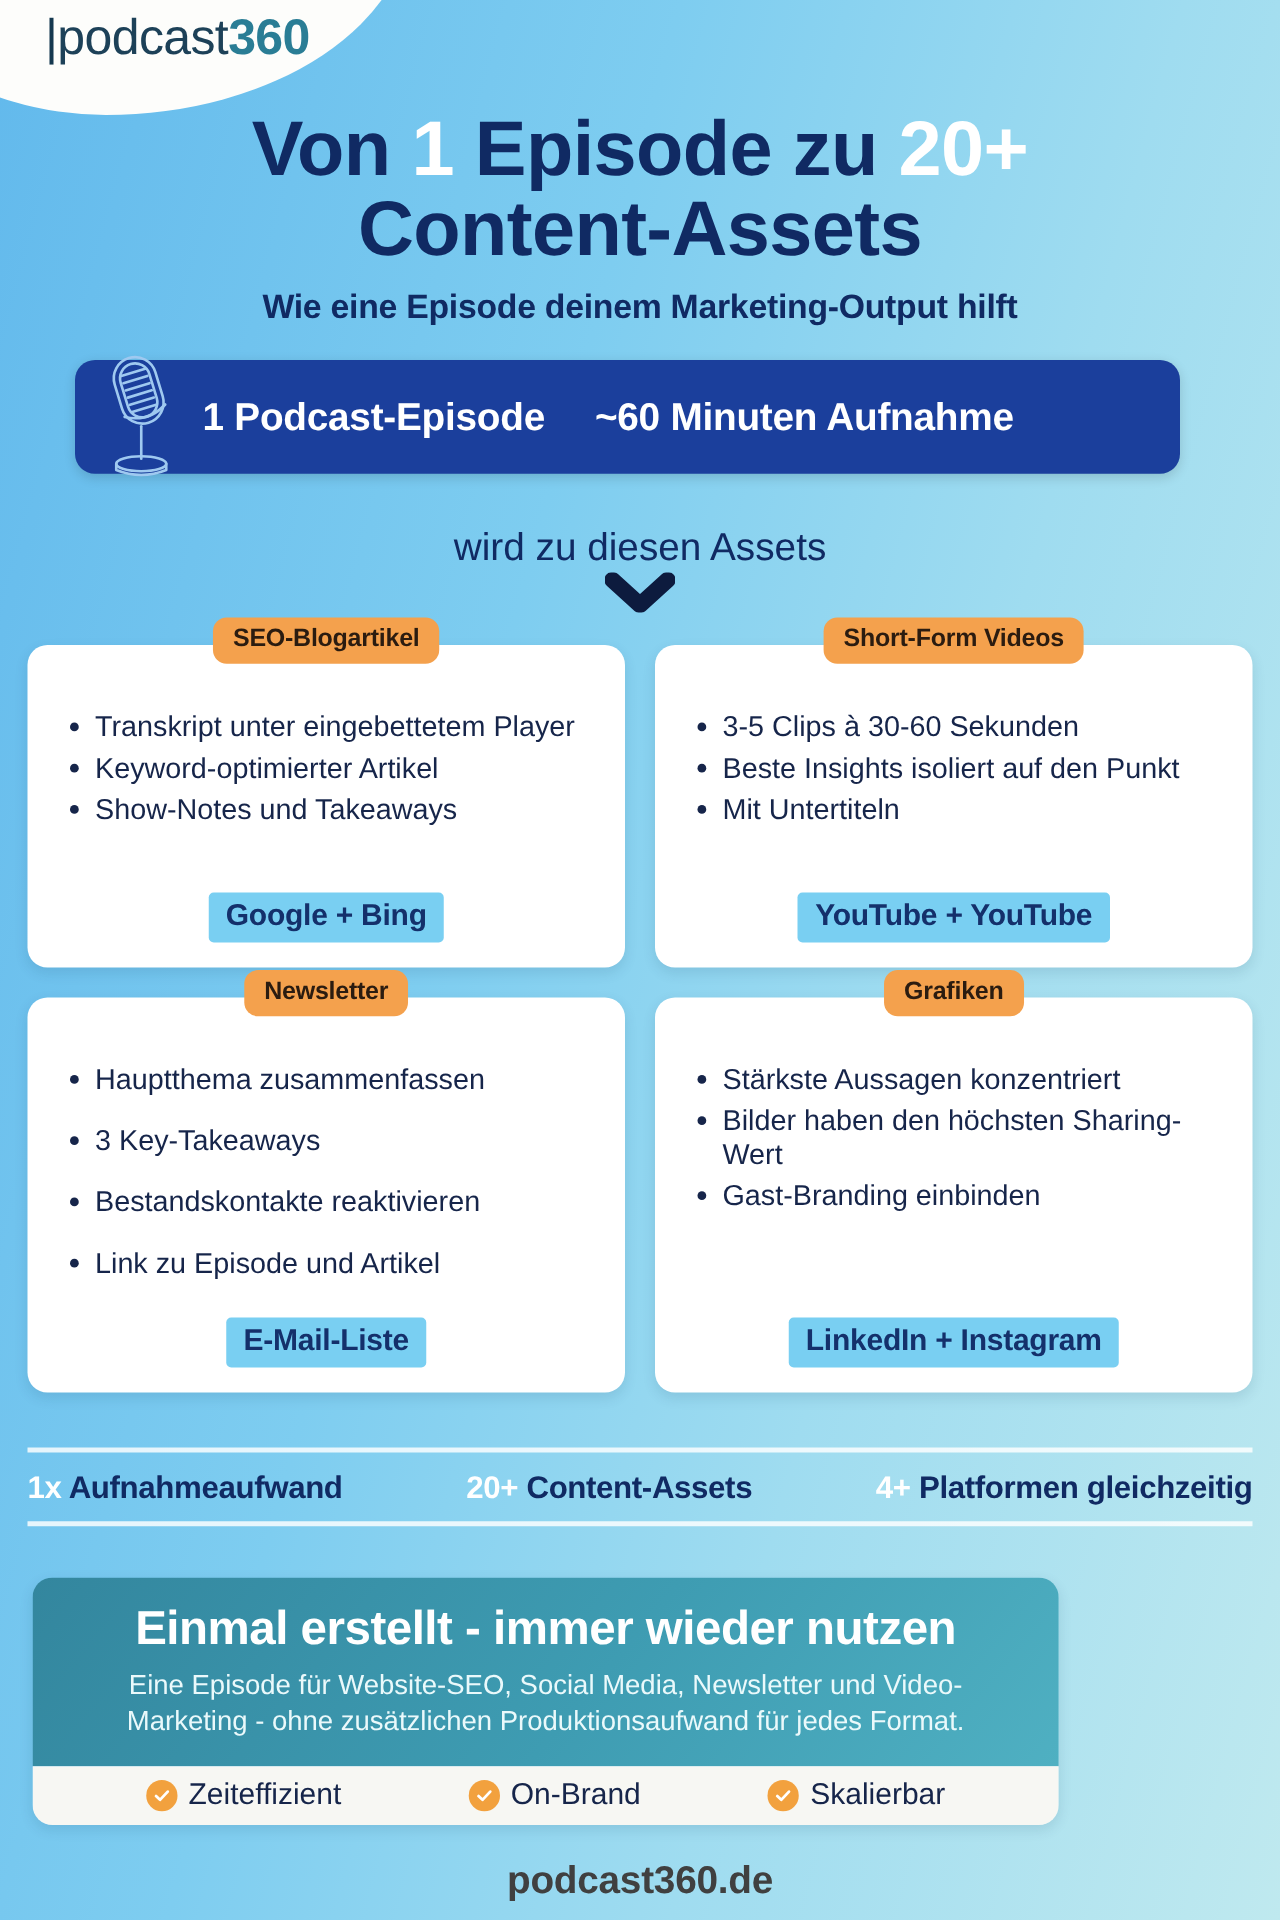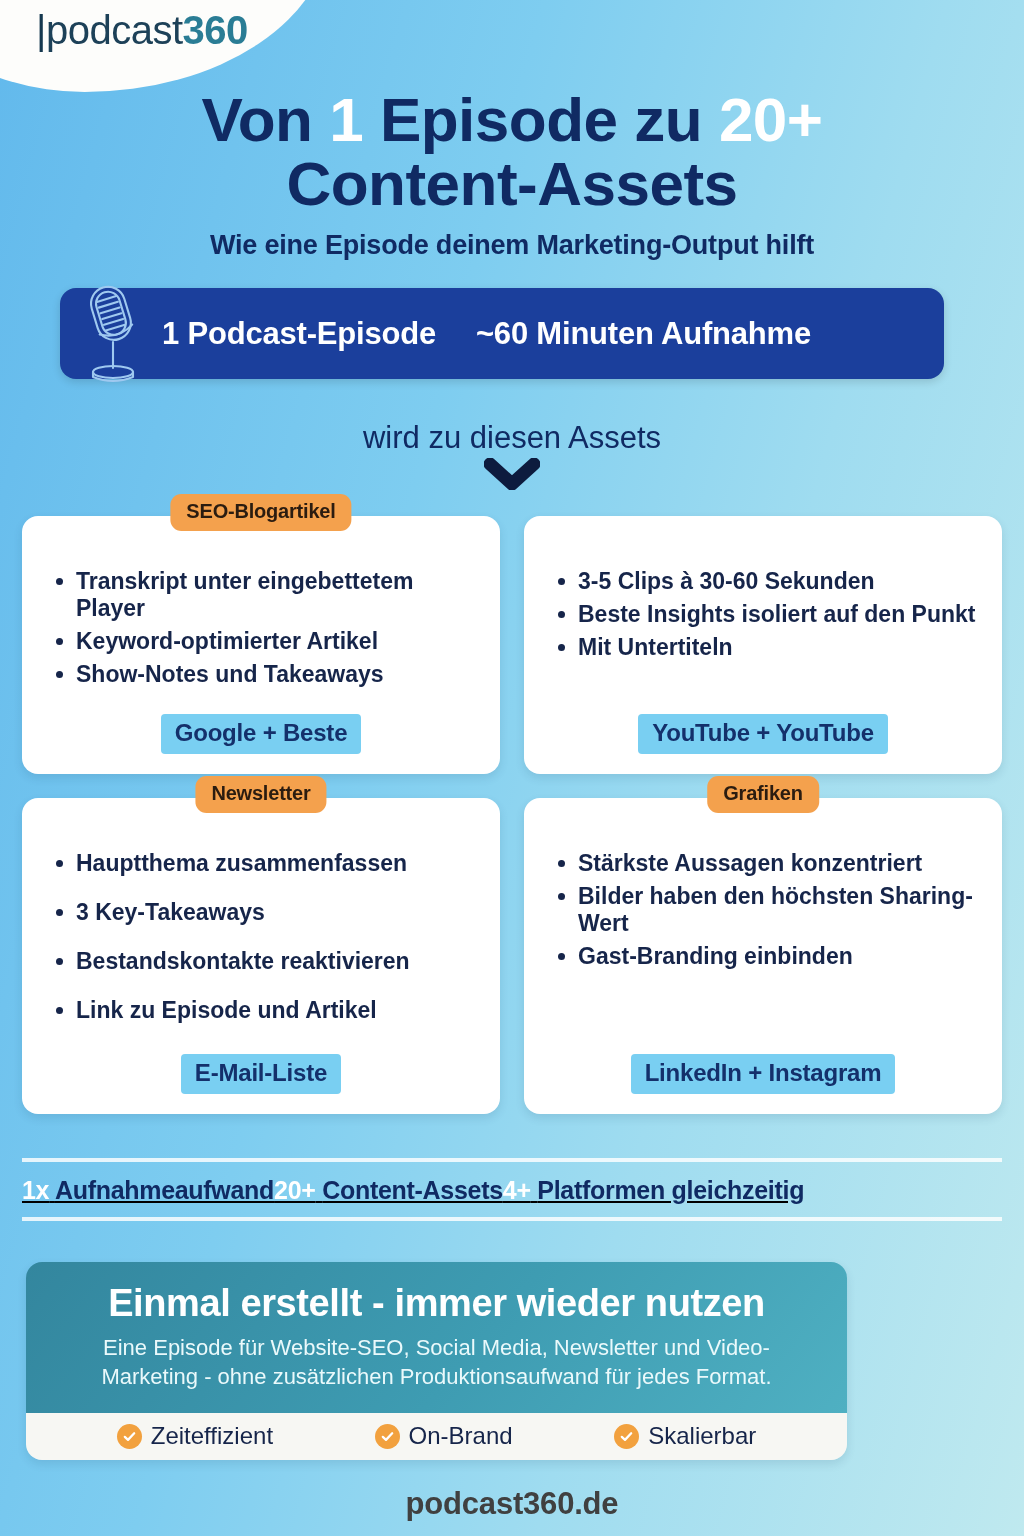--- a/index.html
+++ b/index.html
@@ -78,21 +78,21 @@
 
   .badge{
     position:absolute; top:-22px; left:50%; transform:translateX(-50%);
     background:#f4a14d; color:#2b1c10;
     font-size:20px; font-weight:700; letter-spacing:-0.2px;
     padding:6px 16px 8px 16px; border-radius:11px; white-space:nowrap;
   }
   ul.bullets{ list-style:none; margin:8px 0 0 10px; }
   ul.bullets li{
     position:relative; padding-left:26px; margin-bottom:6px;
-    font-size:23px; line-height:1.17; color:#16254a; font-weight:700;
+    font-size:23px; line-height:1.17; color:#16254a; font-weight:400;
   }
   ul.bullets.spaced li{ margin-bottom:22px; }
   ul.bullets li:before{
     content:""; position:absolute; left:6px; top:10px;
     width:7px; height:7px; border-radius:50%; background:#16254a;
   }
   .platform-wrap{ margin-top:auto; display:flex; justify-content:center; padding-top:8px; }
   .platform{
     background:#79cff2; color:#14306b;
     font-size:24px; font-weight:700; letter-spacing:-0.2px;
@@ -100,21 +100,21 @@
   }
   .card.c3 .platform-wrap{ justify-content:center; }
   .card.c4 .platform-wrap{ padding-top:2px; }
 
   
   .stats{
     position:absolute; top:1158px; left:22px; width:980px; z-index:2;
     border-top:4px solid rgba(255,255,255,.82);
     border-bottom:4px solid rgba(255,255,255,.82);
     padding:14px 0 12px 0;
-    display:flex; align-items:center;text-decoration:underline;
+    display:flex; justify-content:space-between; align-items:center;
   }
   .stat{ font-size:25px; font-weight:700; color:#102a63; letter-spacing:-0.3px; white-space:nowrap;}
   .stat .n{ color:#ffffff; }
 
   
   .cta{
     position:absolute; top:1262px; left:26px; width:821px; z-index:2;
     border-radius:16px; overflow:hidden;
     box-shadow:0 4px 10px rgba(20,60,90,.12);
   }
@@ -192,25 +192,26 @@
 <div class="grid">
 
   <div class="card c1">
     <div class="badge">SEO-Blogartikel</div>
     <ul class="bullets">
       <li>Transkript unter eingebettetem Player</li>
       <li>Keyword-optimierter Artikel</li>
       <li>Show-Notes und Takeaways</li>
     </ul>
     <div class="platform-wrap">
-      <span class="platform">Google + Beste</span>
+      <span class="platform">Google + Bing</span>
     </div>
   </div>
 
   <div class="card c2">
+    <div class="badge">Short-Form Videos</div>
     <ul class="bullets">
       <li>3-5 Clips à 30-60 Sekunden</li>
       <li>Beste Insights isoliert auf den Punkt</li>
       <li>Mit Untertiteln</li>
     </ul>
     <div class="platform-wrap">
       <span class="platform">YouTube + YouTube</span>
     </div>
   </div>
 

